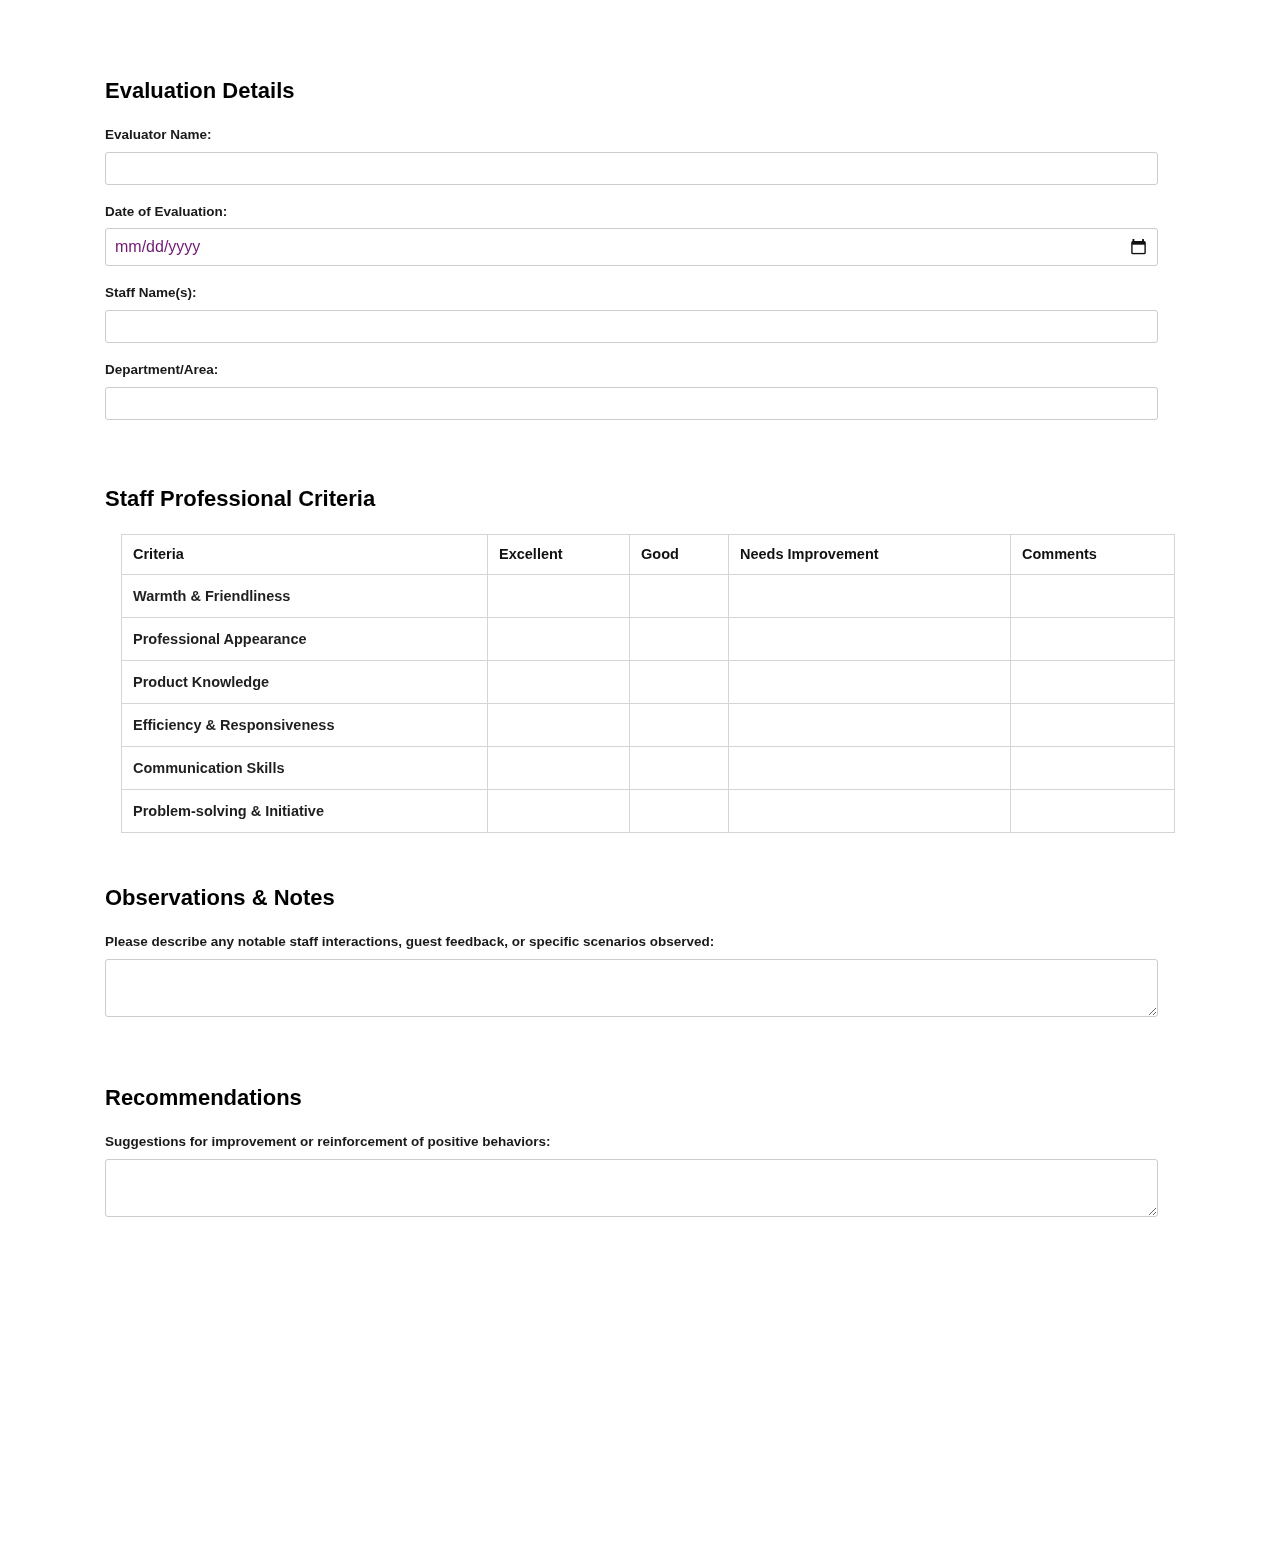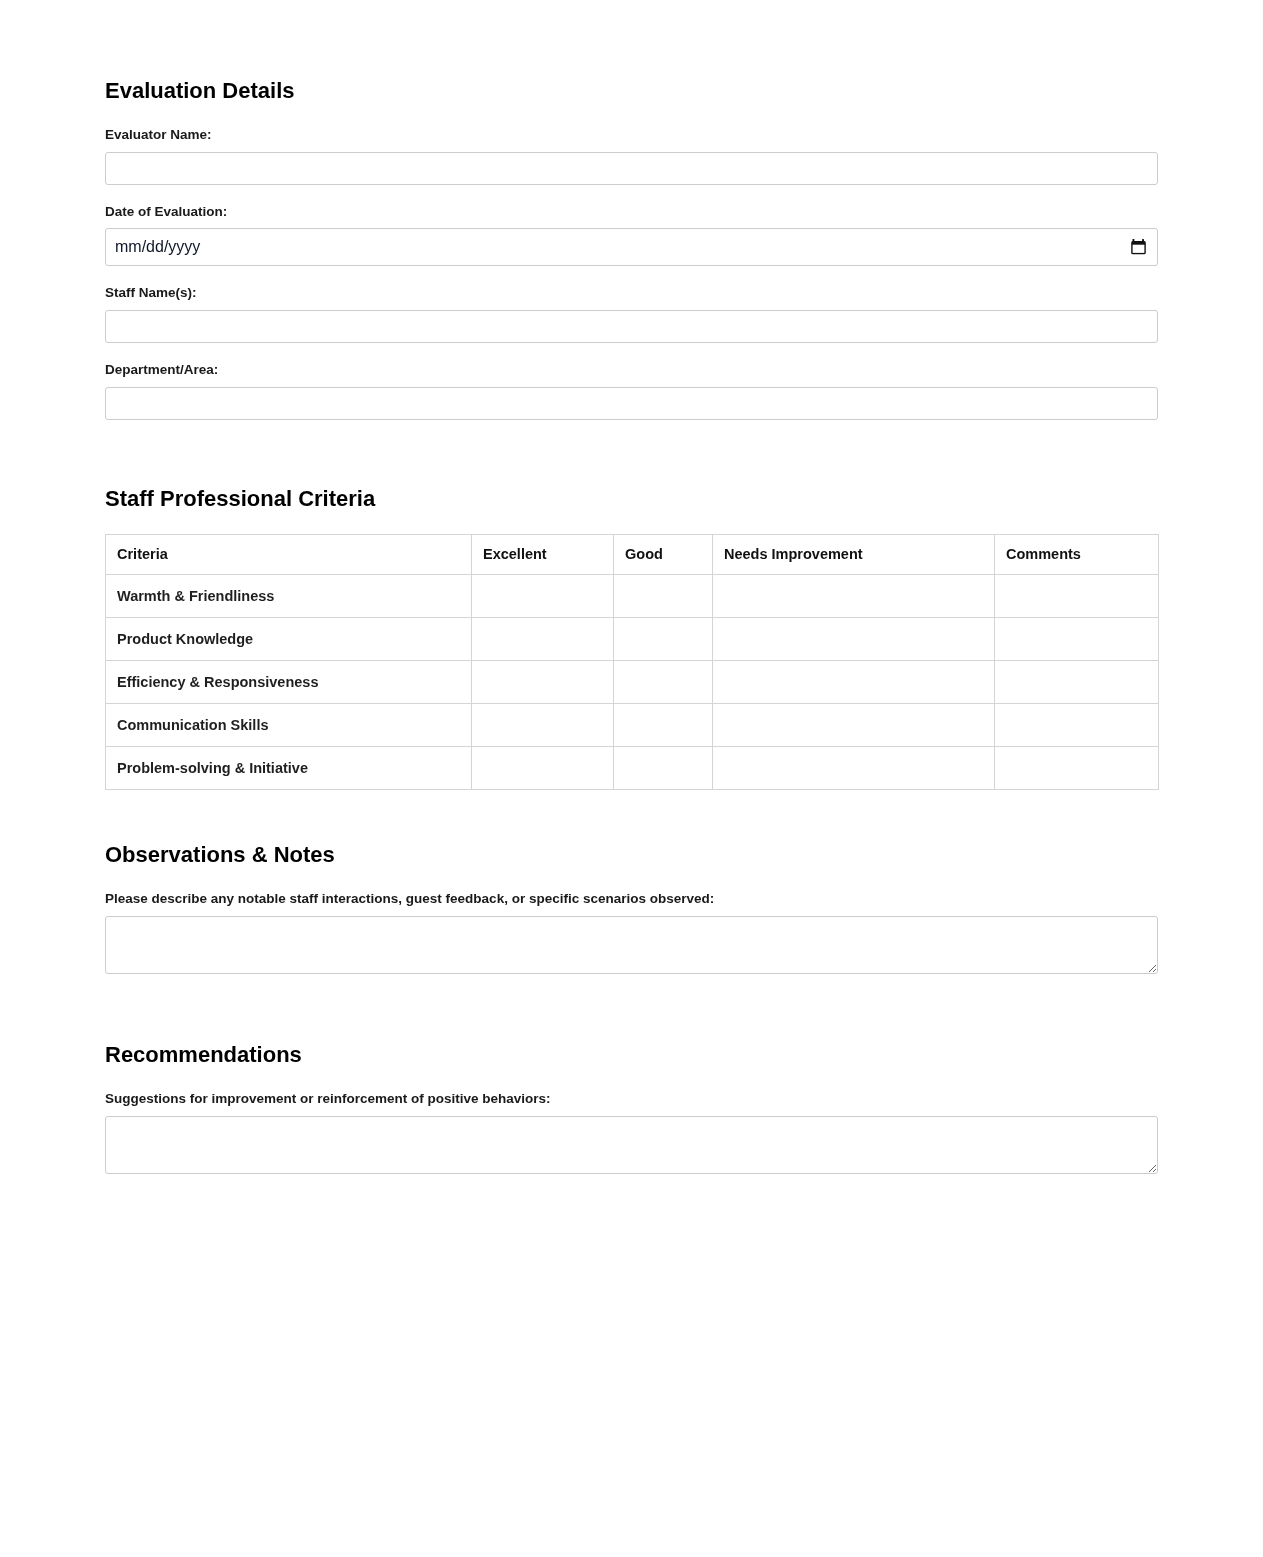--- a/index.html
+++ b/index.html
@@ -80,21 +80,21 @@
     outline: none;
     line-height: 28px;
   }
   .date-placeholder {
     position: absolute;
     left: 10px;
     top: 0;
     height: 38px;
     line-height: 38px;
     font-size: 16px;
-    color: #0f172a;
+    color: #701a75;
     pointer-events: none;
     font-family: "Liberation Sans", sans-serif;
   }
   .calendar-btn {
     position: absolute;
     right: 11px;
     top: 50%;
     transform: translateY(-50%);
     width: 17px;
     height: 17px;
@@ -104,21 +104,21 @@
     padding: 0;
     display: block;
   }
   .criteria-gap {
     height: 48px;
   }
   table.criteria-table {
     border-collapse: collapse;
     width: 1053px;
     table-layout: fixed;
-    margin: 0;
+    margin: 16px;
   }
   table.criteria-table th,
   table.criteria-table td {
     border: 1px solid #d5d5d5;
     text-align: left;
     vertical-align: middle;
     font-size: 14.5px;
     padding: 0 0 0 11px;
     background: #ffffff;
   }
@@ -220,20 +220,27 @@
     </thead>
     <tbody>
       <tr>
         <td>Warmth &amp; Friendliness</td>
         <td></td>
         <td></td>
         <td></td>
         <td></td>
       </tr>
       <tr>
+        <td>Professional Appearance</td>
+        <td></td>
+        <td></td>
+        <td></td>
+        <td></td>
+      </tr>
+      <tr>
         <td>Product Knowledge</td>
         <td></td>
         <td></td>
         <td></td>
         <td></td>
       </tr>
       <tr>
         <td>Efficiency &amp; Responsiveness</td>
         <td></td>
         <td></td>

